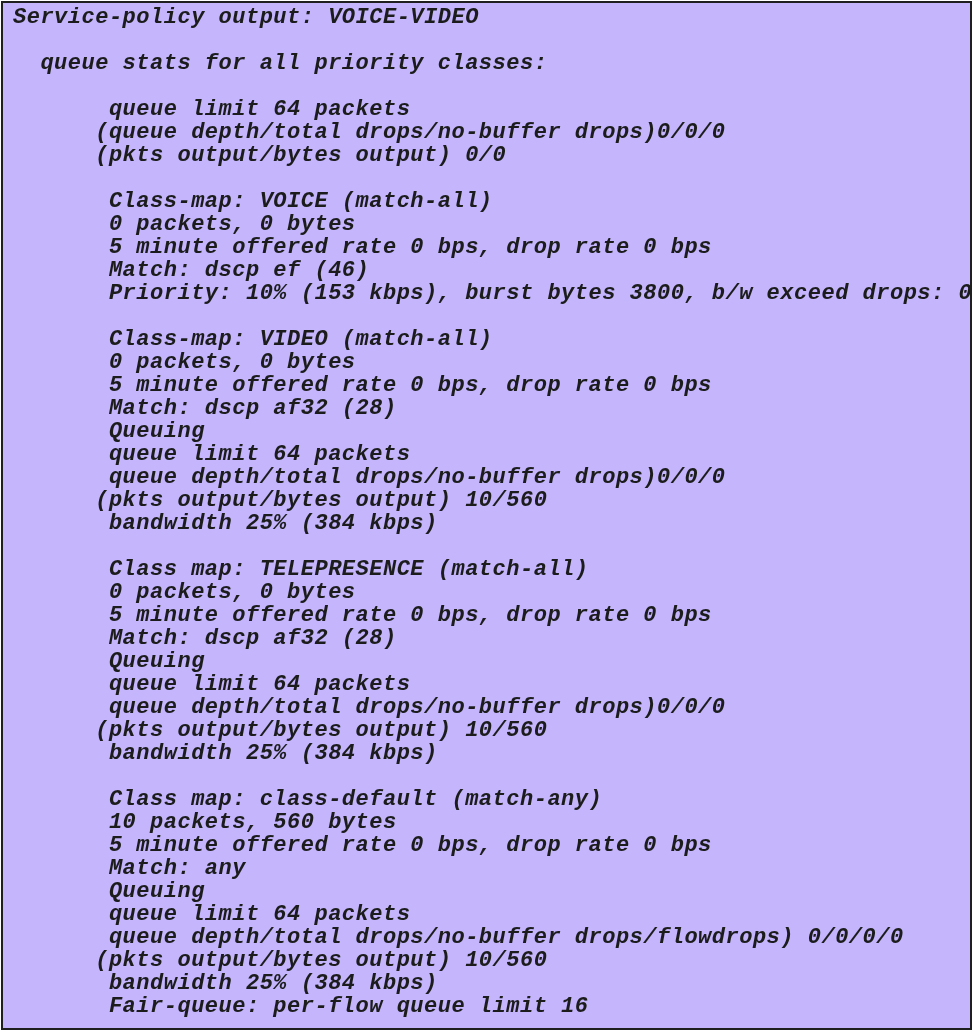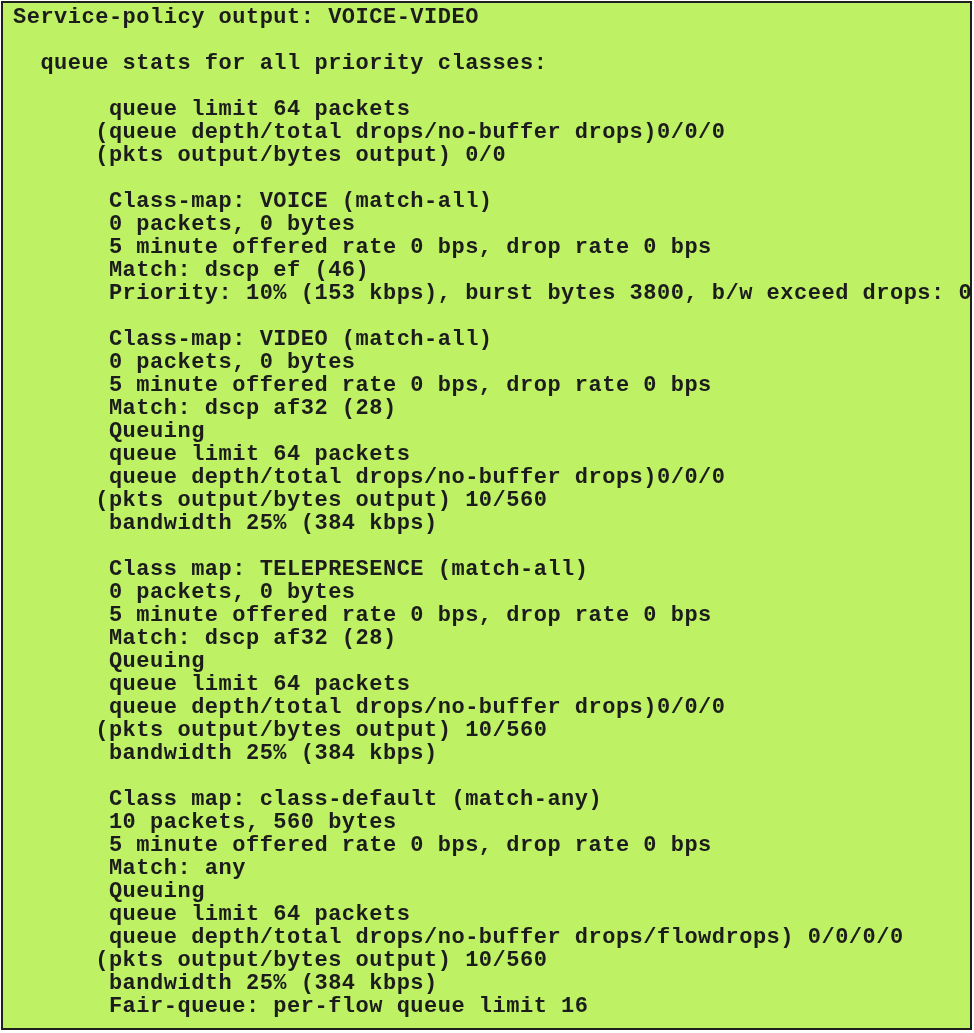--- a/index.html
+++ b/index.html
@@ -37,15 +37,15 @@
     overflow: hidden;
   }
   .line {
     min-height: 23px;
     white-space: pre;
   }
 </style>
 </head>
 <body style="background: rgb(255, 255, 255);">
 
-<div class="frame" style="border-color: rgb(31, 31, 31); background: #bef264;">
+<div class="frame" style="border-color: rgb(31, 31, 31); background: #c4b5fd; font-style: italic;">
   <pre class="console" style="color: rgb(28, 28, 28);"><div class="line">Service-policy output: VOICE-VIDEO</div><div class="line"></div><div class="line">  queue stats for all priority classes:</div><div class="line"></div><div class="line">       queue limit 64 packets</div><div class="line">      (queue depth/total drops/no-buffer drops)0/0/0</div><div class="line">      (pkts output/bytes output) 0/0</div><div class="line"></div><div class="line">       Class-map: VOICE (match-all)</div><div class="line">       0 packets, 0 bytes</div><div class="line">       5 minute offered rate 0 bps, drop rate 0 bps</div><div class="line">       Match: dscp ef (46)</div><div class="line">       Priority: 10% (153 kbps), burst bytes 3800, b/w exceed drops: 0</div><div class="line"></div><div class="line">       Class-map: VIDEO (match-all)</div><div class="line">       0 packets, 0 bytes</div><div class="line">       5 minute offered rate 0 bps, drop rate 0 bps</div><div class="line">       Match: dscp af32 (28)</div><div class="line">       Queuing</div><div class="line">       queue limit 64 packets</div><div class="line">       queue depth/total drops/no-buffer drops)0/0/0</div><div class="line">      (pkts output/bytes output) 10/560</div><div class="line">       bandwidth 25% (384 kbps)</div><div class="line"></div><div class="line">       Class map: TELEPRESENCE (match-all)</div><div class="line">       0 packets, 0 bytes</div><div class="line">       5 minute offered rate 0 bps, drop rate 0 bps</div><div class="line">       Match: dscp af32 (28)</div><div class="line">       Queuing</div><div class="line">       queue limit 64 packets</div><div class="line">       queue depth/total drops/no-buffer drops)0/0/0</div><div class="line">      (pkts output/bytes output) 10/560</div><div class="line">       bandwidth 25% (384 kbps)</div><div class="line"></div><div class="line">       Class map: class-default (match-any)</div><div class="line">       10 packets, 560 bytes</div><div class="line">       5 minute offered rate 0 bps, drop rate 0 bps</div><div class="line">       Match: any</div><div class="line">       Queuing</div><div class="line">       queue limit 64 packets</div><div class="line">       queue depth/total drops/no-buffer drops/flowdrops) 0/0/0/0</div><div class="line">      (pkts output/bytes output) 10/560</div><div class="line">       bandwidth 25% (384 kbps)</div><div class="line">       Fair-queue: per-flow queue limit 16</div></pre>
 </div>
 
 </body></html>

